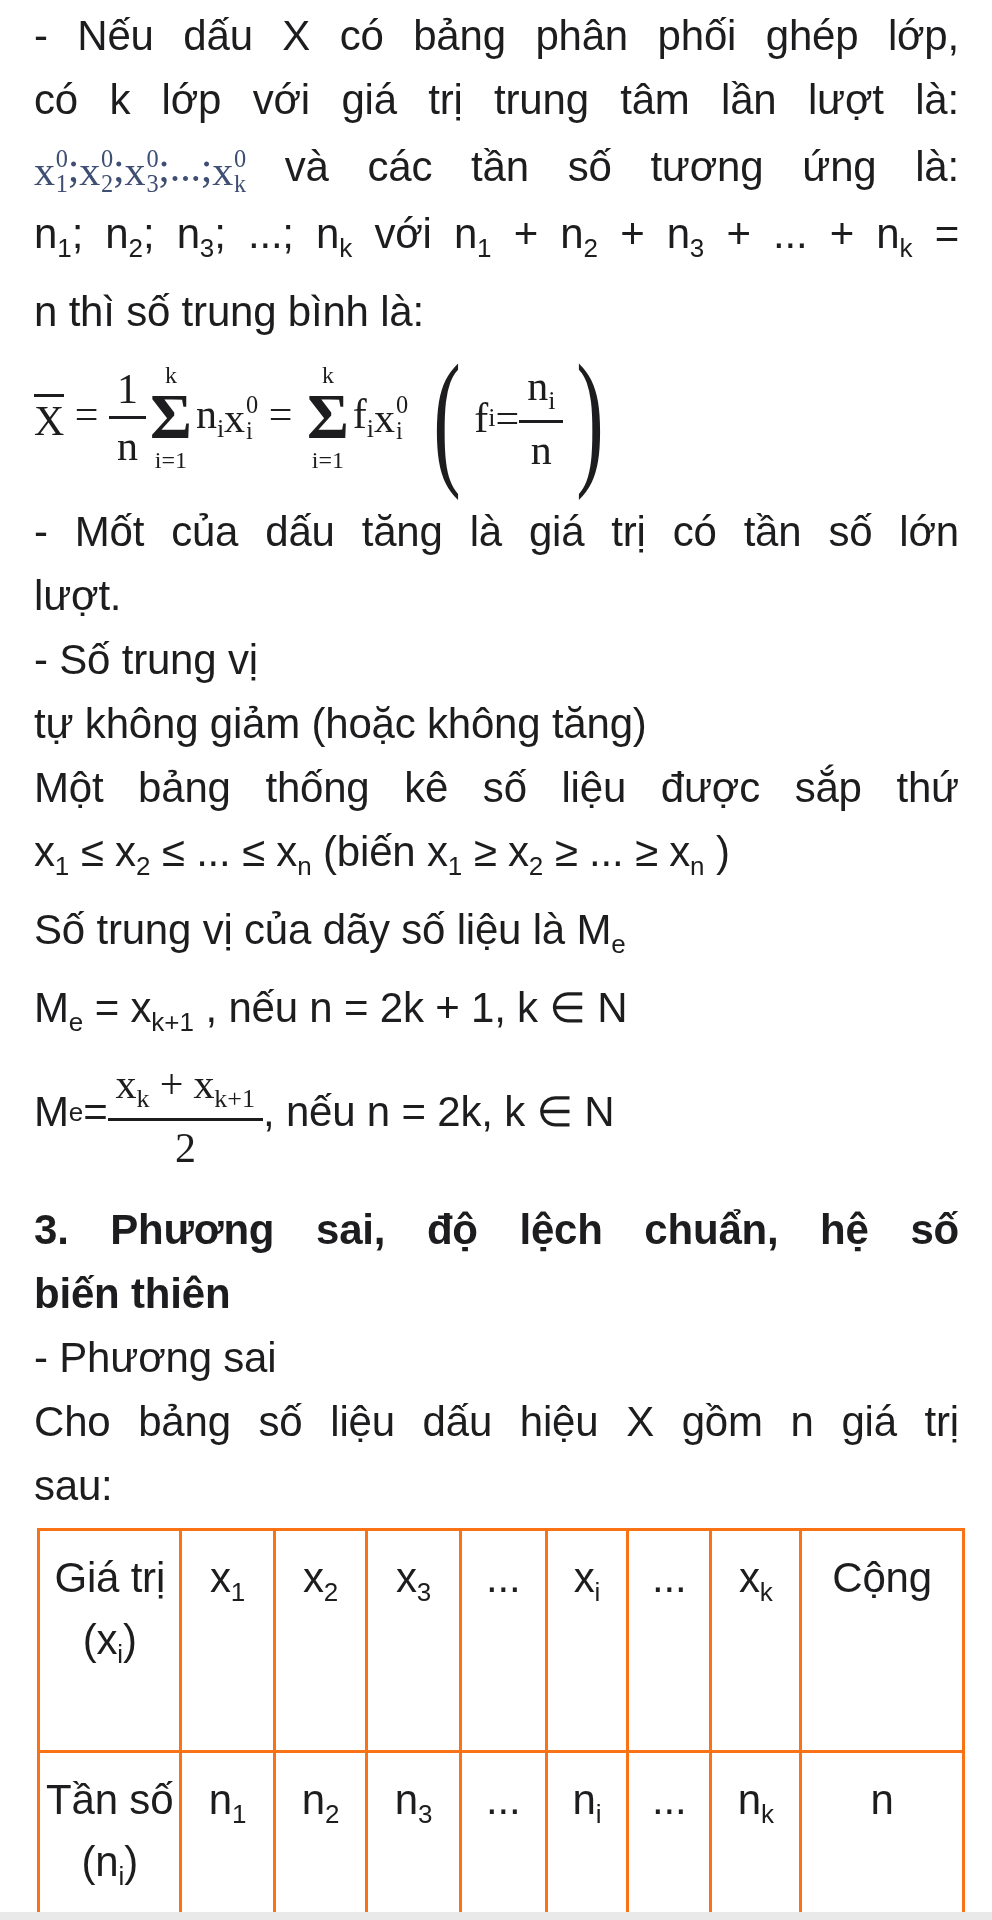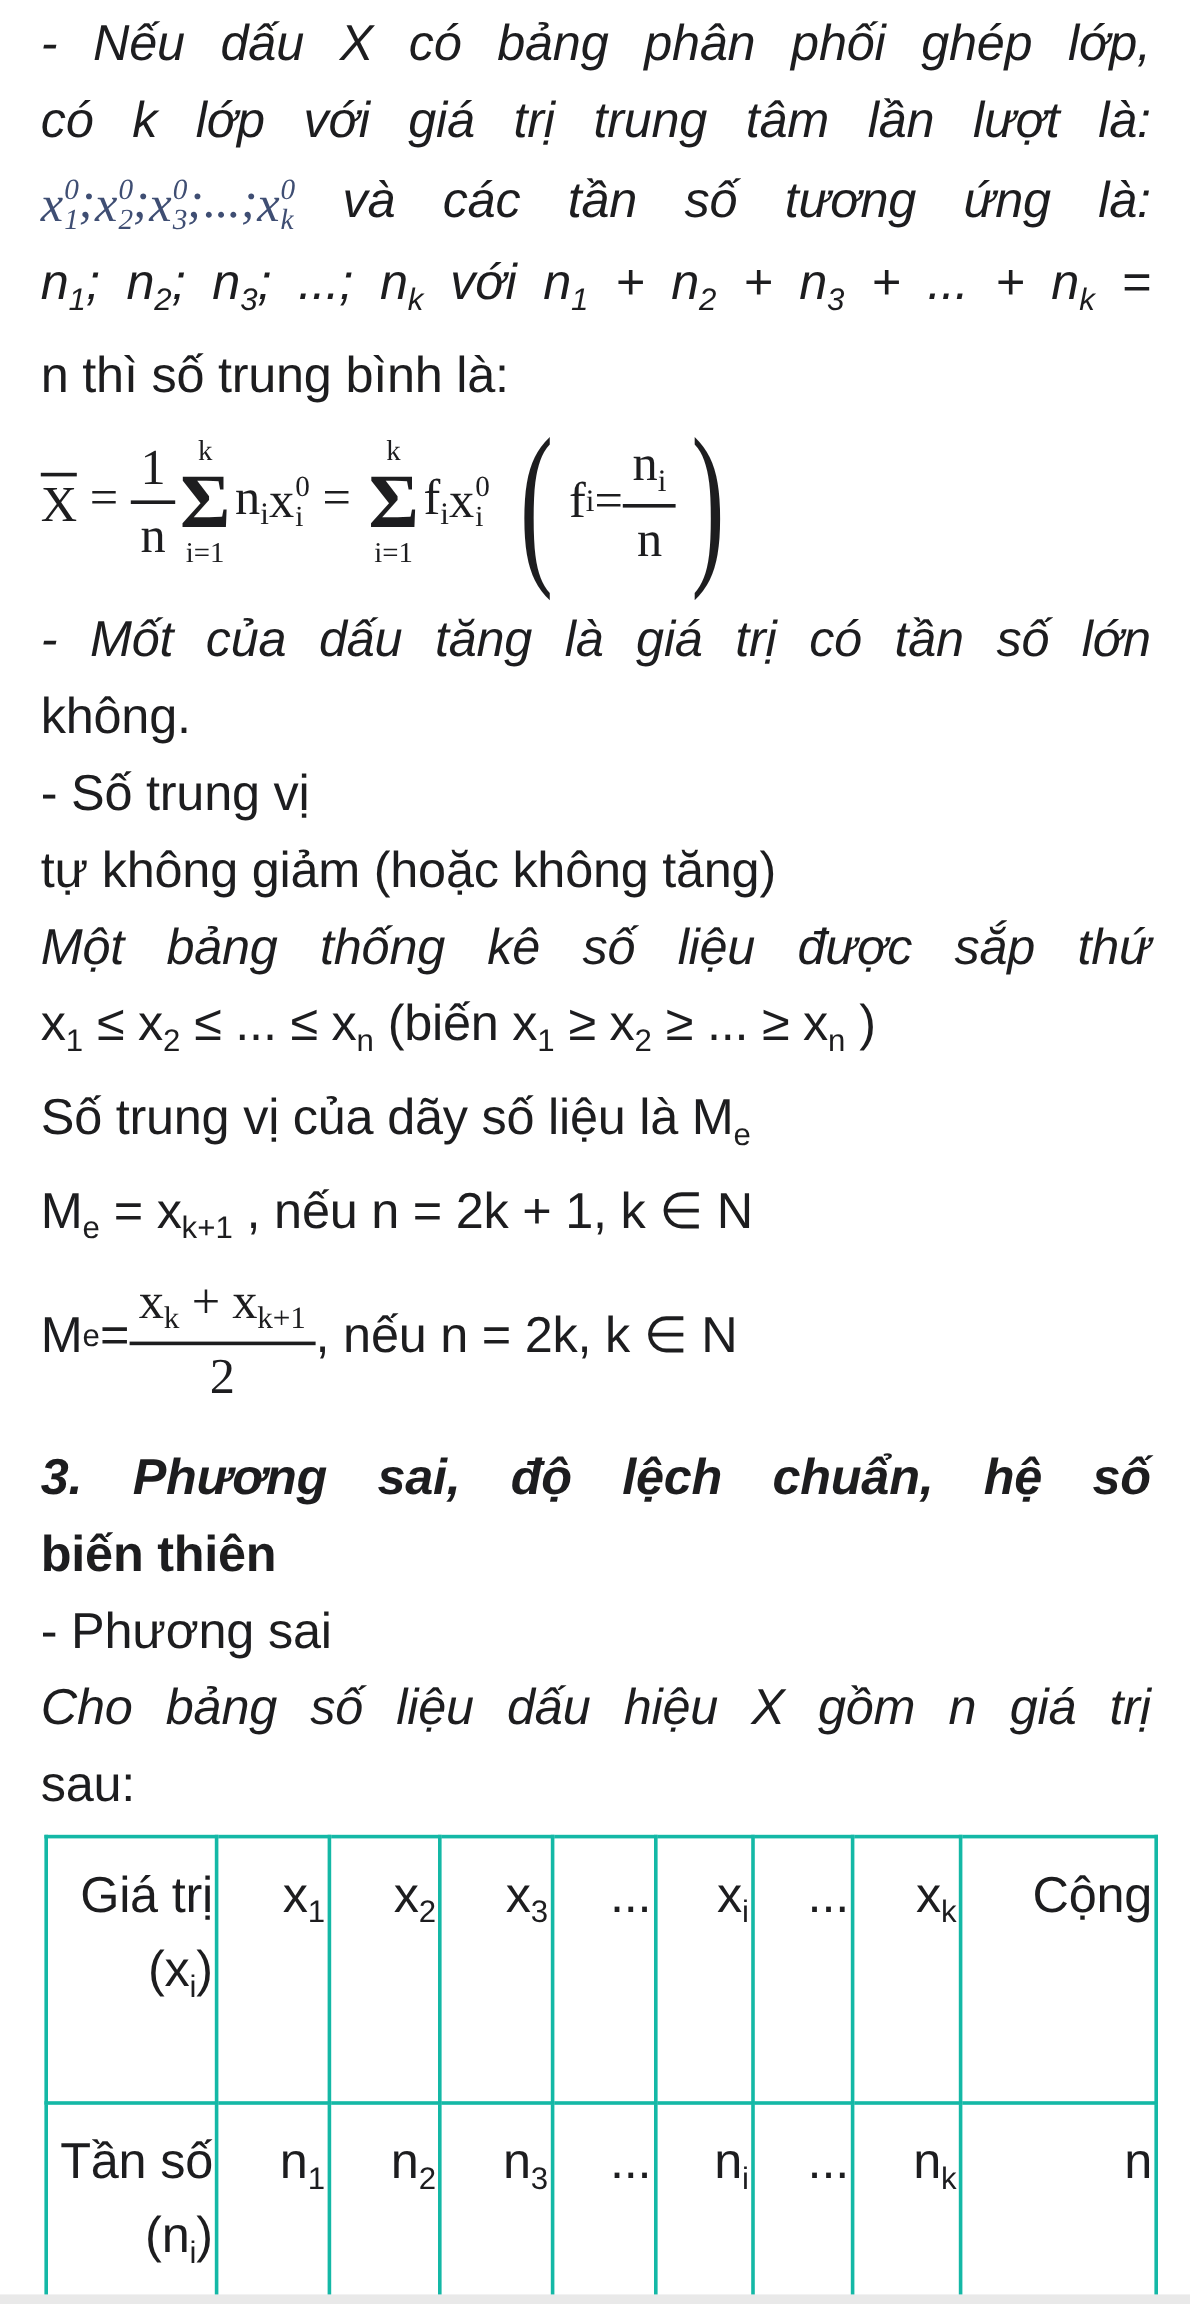--- a/index.html
+++ b/index.html
@@ -6,21 +6,21 @@
   body{
     width:992px;height:1920px;position:relative;overflow:hidden;
     font-family:"Liberation Sans",sans-serif;color:#1d1d1f;
   }
   .page{padding:4px 33px 0 34px;}
   
   .ln{
     font-size:42px;line-height:64px;letter-spacing:-0.2px;
     white-space:normal;
   }
-  .ln.just{text-align:justify;text-align-last:justify;font-style:italic;}
+  .ln.just{text-align:justify;text-align-last:justify;}
   .ln.bold{font-weight:bold;}
   .sb{font-size:26px;vertical-align:-9px;letter-spacing:0;}
   .serif{font-family:"Liberation Serif",serif;}
   .blue{color:#3f4e73;}
   
   .stk{display:inline-flex;align-items:center;vertical-align:middle;}
   .stk .base{font-size:1em;line-height:1;}
   .stk .col{display:inline-flex;flex-direction:column;align-items:flex-start;margin-left:1px;}
   .stk .col span{font-size:.58em;line-height:1.05;}
   
@@ -45,21 +45,21 @@
   }
   [data-line="formula-mean"] .gap{width:14px;display:inline-block;}
   [data-line="line-median-5"]{line-height:116px;height:116px;display:flex;align-items:center;}
   [data-line="heading-3-1"]{margin-top:28px;}
   [data-line="line-intro-3"]{line-height:70px;}
   
   table.freq{
     border-collapse:collapse;width:928px;margin:10px 0 0 3px;table-layout:fixed;
   }
   table.freq td{
-    border:3px solid #14b8a6;text-align:right;vertical-align:top;
+    border:3px solid #f97316;text-align:center;vertical-align:top;
     font-size:42px;line-height:62px;padding:16px 2px 12px;letter-spacing:-0.2px;
   }
   .strip{position:absolute;left:0;bottom:0;width:100%;height:8px;background:#e9e9e9;}
 </style>
 </head>
 <body>
 
 <div class="page">
   <div id="doc">
       <div class="ln just" data-line="line-intro-1"><span>- Nếu dấu X có bảng phân phối ghép lớp,</span></div>
@@ -123,21 +123,21 @@
               <span> = </span>
               <span class="frac">
                 <span class="num"><span>n</span><span class="sb">i</span></span>
                 <span class="den"><span>n</span></span>
               </span>
             </span>
             <span class="pg">)</span>
           </span></span>
       </div>
       <div class="ln just" data-line="line-mode-1"><span>- Mốt của dấu tăng là giá trị có tần số lớn</span></div>
-      <div class="ln" data-line="line-mode-2"><span>không.</span></div>
+      <div class="ln" data-line="line-mode-2"><span>lượt.</span></div>
       <div class="ln" data-line="line-median-title"><span>- Số trung vị</span></div>
       <div class="ln" data-line="line-median-2"><span>tự không giảm (hoặc không tăng)</span></div>
       <div class="ln just" data-line="line-median-1"><span>Một bảng thống kê số liệu được sắp thứ</span></div>
       <div class="ln" data-line="line-median-3"><span>x</span><span class="sb">1</span><span> ≤ x</span><span class="sb">2</span><span> ≤ ... ≤ x</span><span class="sb">n</span><span> (biến x</span><span class="sb">1</span><span> ≥ x</span><span class="sb">2</span><span> ≥ ... ≥ x</span><span class="sb">n</span><span> )</span></div>
       <div class="ln" data-line="line-median-4"><span>Số trung vị của dãy số liệu là M</span><span class="sb">e</span></div>
       <div class="ln" data-line="line-median-5a"><span>M</span><span class="sb">e</span><span> = x</span><span class="sb">k+1</span><span> , nếu n = 2k + 1, k ∈ N</span></div>
       <div class="ln" data-line="line-median-5">
         <span>M</span>
         <span class="sb">e</span>
         <span> = </span>

